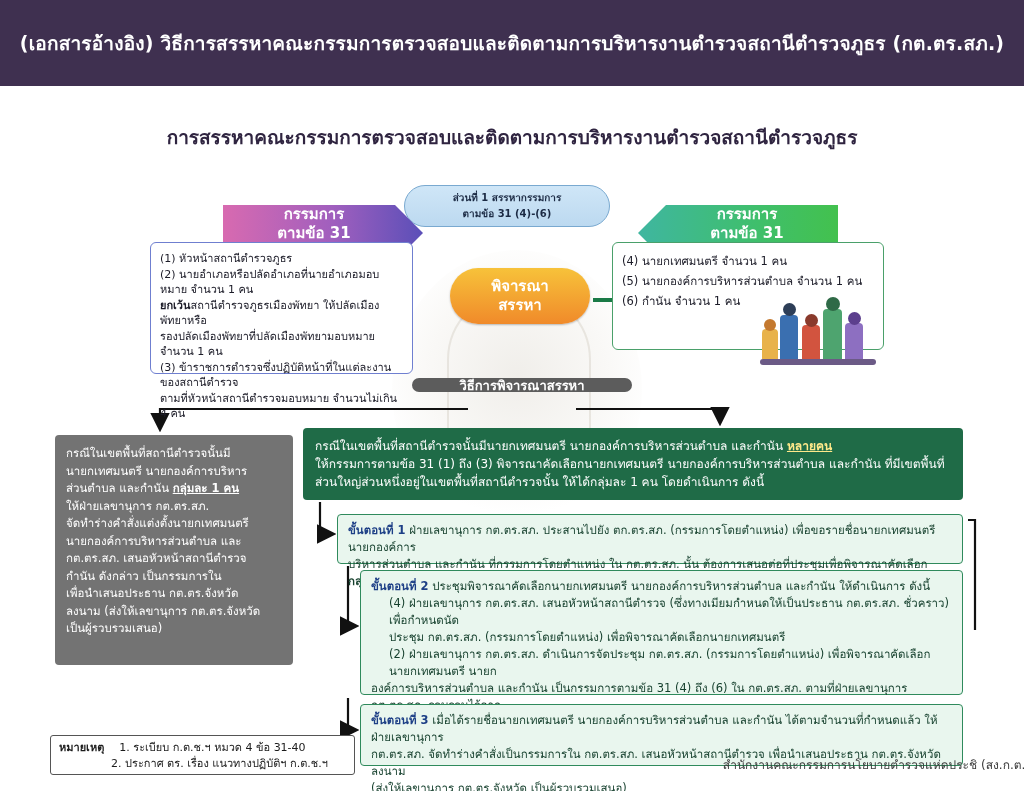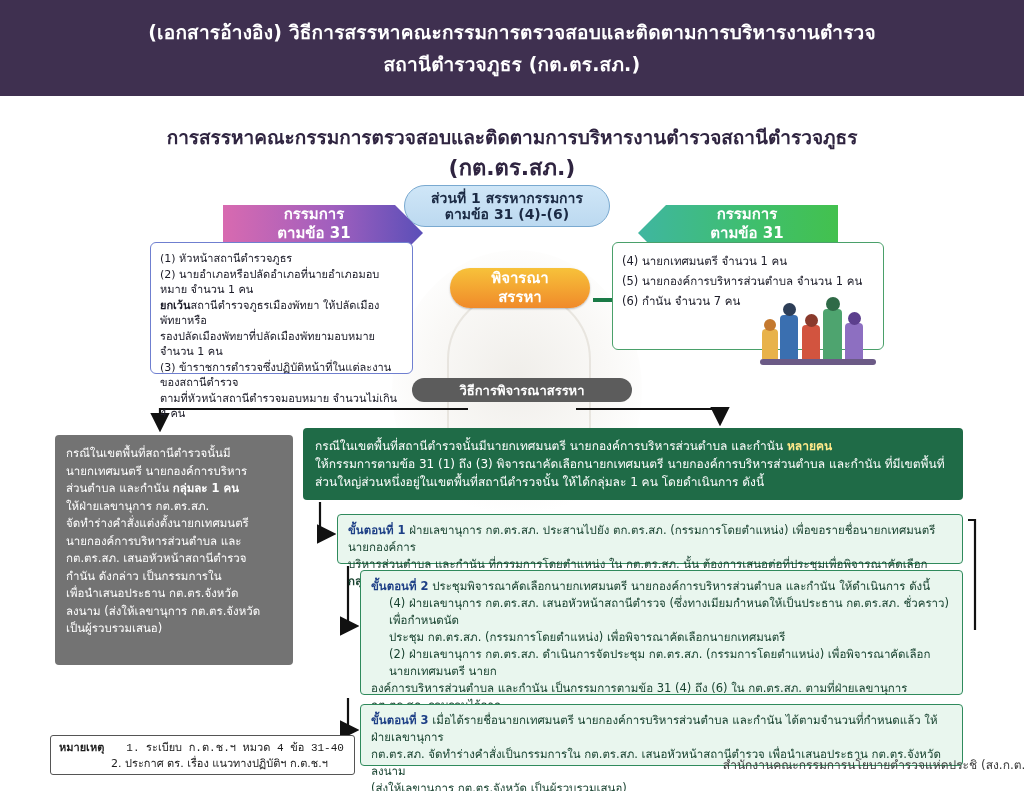--- a/index.html
+++ b/index.html
@@ -5,23 +5,23 @@
   html,body{margin:0;padding:0;}
   body{
     width:1024px;height:791px;
     background:#ffffff;
     font-family:"DejaVu Sans","Liberation Sans",sans-serif;
     overflow:hidden;
     position:relative;
   }
   
   .banner{
-    position:absolute;left:0;top:0;width:1024px;height:96px;
+    position:absolute;left:0;top:0;width:1024px;height:86px;
     background:#3f3050;
-    display:flex;flex-direction:column;align-items:center;justify-content:center;
+    display:flex;flex-direction:row;align-items:center;justify-content:center;
     color:#ffffff;
   }
   .banner .line{font-size:19px;line-height:32px;font-weight:600;letter-spacing:.2px;}
 
   
   .canvas{
     position:absolute;left:0;top:110px;width:1024px;height:681px;
     background:#ffffff;
     padding-left:36px;
   }
@@ -46,21 +46,21 @@
     position:absolute;left:0;top:40px;width:1024px;text-align:center;
     font-size:22px;font-weight:700;color:#2f2440;
   }
 
   
   .pill-part1{
     position:absolute;left:404px;top:75px;width:204px;height:40px;
     background:linear-gradient(180deg,#cfe6f7 0%,#bcd9f0 100%);
     border:1px solid #79a9d0;border-radius:22px;
     display:flex;align-items:center;justify-content:center;text-align:center;
-    font-size:14px;font-weight:700;color:#1b2a44;line-height:16px;
+    font-size:10px;font-weight:700;color:#1b2a44;line-height:16px;
   }
 
   
   .chev{
     position:absolute;height:56px;display:flex;align-items:center;justify-content:center;
     color:#ffffff;font-weight:700;font-size:15px;text-align:center;line-height:19px;margin-left:18px;
   }
   .chev-left{
     left:205px;top:95px;width:200px;
     background:linear-gradient(90deg,#d86ab0 0%,#a05fbe 55%,#5b4fb8 100%);
@@ -81,39 +81,39 @@
     padding:8px 9px;box-sizing:border-box;
     font-size:11px;line-height:15.5px;color:#1c1c28;
   }
   .box-right{
     position:absolute;left:612px;top:132px;width:272px;height:108px;
     background:#ffffff;border:1.5px solid #4aa06a;border-radius:6px;
     padding:8px 9px;box-sizing:border-box;
     font-size:11.5px;line-height:20px;color:#1c1c28;
   }
   .bold{font-weight:700;}
-  .u{font-weight:700;}
+  .u{text-decoration:underline;font-weight:700;}
 
   
   .pill-consider{
-    position:absolute;left:450px;top:158px;width:140px;height:40px;
+    position:absolute;left:450px;top:158px;width:140px;height:56px;
     background:linear-gradient(180deg,#f7c23a 0%,#f08a2a 100%);
     border-radius:28px;
     display:flex;align-items:center;justify-content:center;text-align:center;
     color:#ffffff;font-weight:700;font-size:15px;line-height:19px;
     box-shadow:0 1px 2px rgba(0,0,0,.25);
   }
 
   
   .people{position:absolute;left:760px;top:185px;width:118px;height:78px;}
   .people i{position:absolute;display:block;}
 
   
   .pill-method{
-    position:absolute;left:412px;top:268px;width:220px;height:24px;
+    position:absolute;left:412px;top:268px;width:220px;height:14px;
     background:#5c5c5c;border-radius:16px;
     display:flex;align-items:center;justify-content:center;
     color:#ffffff;font-weight:700;font-size:13px;
   }
 
   
   .box-brown{
     position:absolute;left:55px;top:325px;width:238px;height:230px;
     background:#737373;border-radius:4px;
     padding:10px 11px;box-sizing:border-box;
@@ -159,21 +159,20 @@
 <div class="banner">
   <div class="line">(เอกสารอ้างอิง)  วิธีการสรรหาคณะกรรมการตรวจสอบและติดตามการบริหารงานตำรวจ</div>
   <div class="line">สถานีตำรวจภูธร (กต.ตร.สภ.)</div>
 </div>
 
 <div class="canvas">
 
   <div class="watermark"></div>
 
   <div class="title1">การสรรหาคณะกรรมการตรวจสอบและติดตามการบริหารงานตำรวจสถานีตำรวจภูธร</div>
-  <div class="title2">(กต.ตร.สภ.)</div>
 
   <svg class="arrows">
     <defs>
       <marker id="ahBlack" markerWidth="9" markerHeight="9" refX="7" refY="4.5" orient="auto">
         <path d="M0,0 L9,4.5 L0,9 z" fill="#111"></path>
       </marker>
       <marker id="ahGreen" markerWidth="9" markerHeight="9" refX="7" refY="4.5" orient="auto">
         <path d="M0,0 L9,4.5 L0,9 z" fill="#1a7a46"></path>
       </marker>
     </defs>
@@ -229,21 +228,21 @@
       <span class="bold">ยกเว้น</span><span>สถานีตำรวจภูธรเมืองพัทยา ให้ปลัดเมืองพัทยาหรือ</span>
     </div>
     <div>รองปลัดเมืองพัทยาที่ปลัดเมืองพัทยามอบหมาย จำนวน 1 คน</div>
     <div>(3) ข้าราชการตำรวจซึ่งปฏิบัติหน้าที่ในแต่ละงานของสถานีตำรวจ</div>
     <div>ตามที่หัวหน้าสถานีตำรวจมอบหมาย จำนวนไม่เกิน 4 คน</div>
   </div>
 
   <div class="box-right">
     <div>(4) นายกเทศมนตรี จำนวน 1 คน</div>
     <div>(5) นายกองค์การบริหารส่วนตำบล จำนวน 1 คน</div>
-    <div>(6) กำนัน จำนวน 7 คน</div>
+    <div>(6) กำนัน จำนวน 1 คน</div>
   </div>
 
   <div class="people">
     <i style="left:2px;top:34px;width:16px;height:30px;background:#e8b24a;border-radius:4px 4px 0 0;"></i>
     <i style="left:4px;top:24px;width:12px;height:12px;border-radius:50%;background:#c4792f;"></i>
     <i style="left:20px;top:20px;width:18px;height:44px;background:#3a6fb0;border-radius:4px 4px 0 0;"></i>
     <i style="left:23px;top:8px;width:13px;height:13px;border-radius:50%;background:#2d3e57;"></i>
     <i style="left:42px;top:30px;width:18px;height:34px;background:#d2543f;border-radius:4px 4px 0 0;"></i>
     <i style="left:45px;top:19px;width:13px;height:13px;border-radius:50%;background:#8a3a2c;"></i>
     <i style="left:63px;top:14px;width:19px;height:50px;background:#4ea46f;border-radius:4px 4px 0 0;"></i>
@@ -308,21 +307,21 @@
 
   <div class="step s3">
     <div>
       <span class="head">ขั้นตอนที่ 3</span><span> เมื่อได้รายชื่อนายกเทศมนตรี นายกองค์การบริหารส่วนตำบล และกำนัน ได้ตามจำนวนที่กำหนดแล้ว ให้ฝ่ายเลขานุการ</span>
     </div>
     <div>กต.ตร.สภ. จัดทำร่างคำสั่งเป็นกรรมการใน กต.ตร.สภ. เสนอหัวหน้าสถานีตำรวจ เพื่อนำเสนอประธาน กต.ตร.จังหวัด ลงนาม</div>
     <div>(ส่งให้เลขานุการ กต.ตร.จังหวัด เป็นผู้รวบรวมเสนอ)</div>
   </div>
 
   <div class="note">
-    <div style="display:flex;gap:22px;font-family:Liberation Mono, monospace;">
+    <div style="display:flex;gap:15px;">
       <span class="lbl">หมายเหตุ</span>
       <span>1. ระเบียบ ก.ต.ช.ฯ หมวด 4 ข้อ 31-40</span>
     </div>
     <div style="padding-left:52px;">2. ประกาศ ตร. เรื่อง แนวทางปฏิบัติฯ ก.ต.ช.ฯ</div>
   </div>
 
   <div class="footer-right">สำนักงานคณะกรรมการนโยบายตำรวจแห่ดประชิ (สง.ก.ต.ช.)</div>
 </div>
 
 </body></html>

